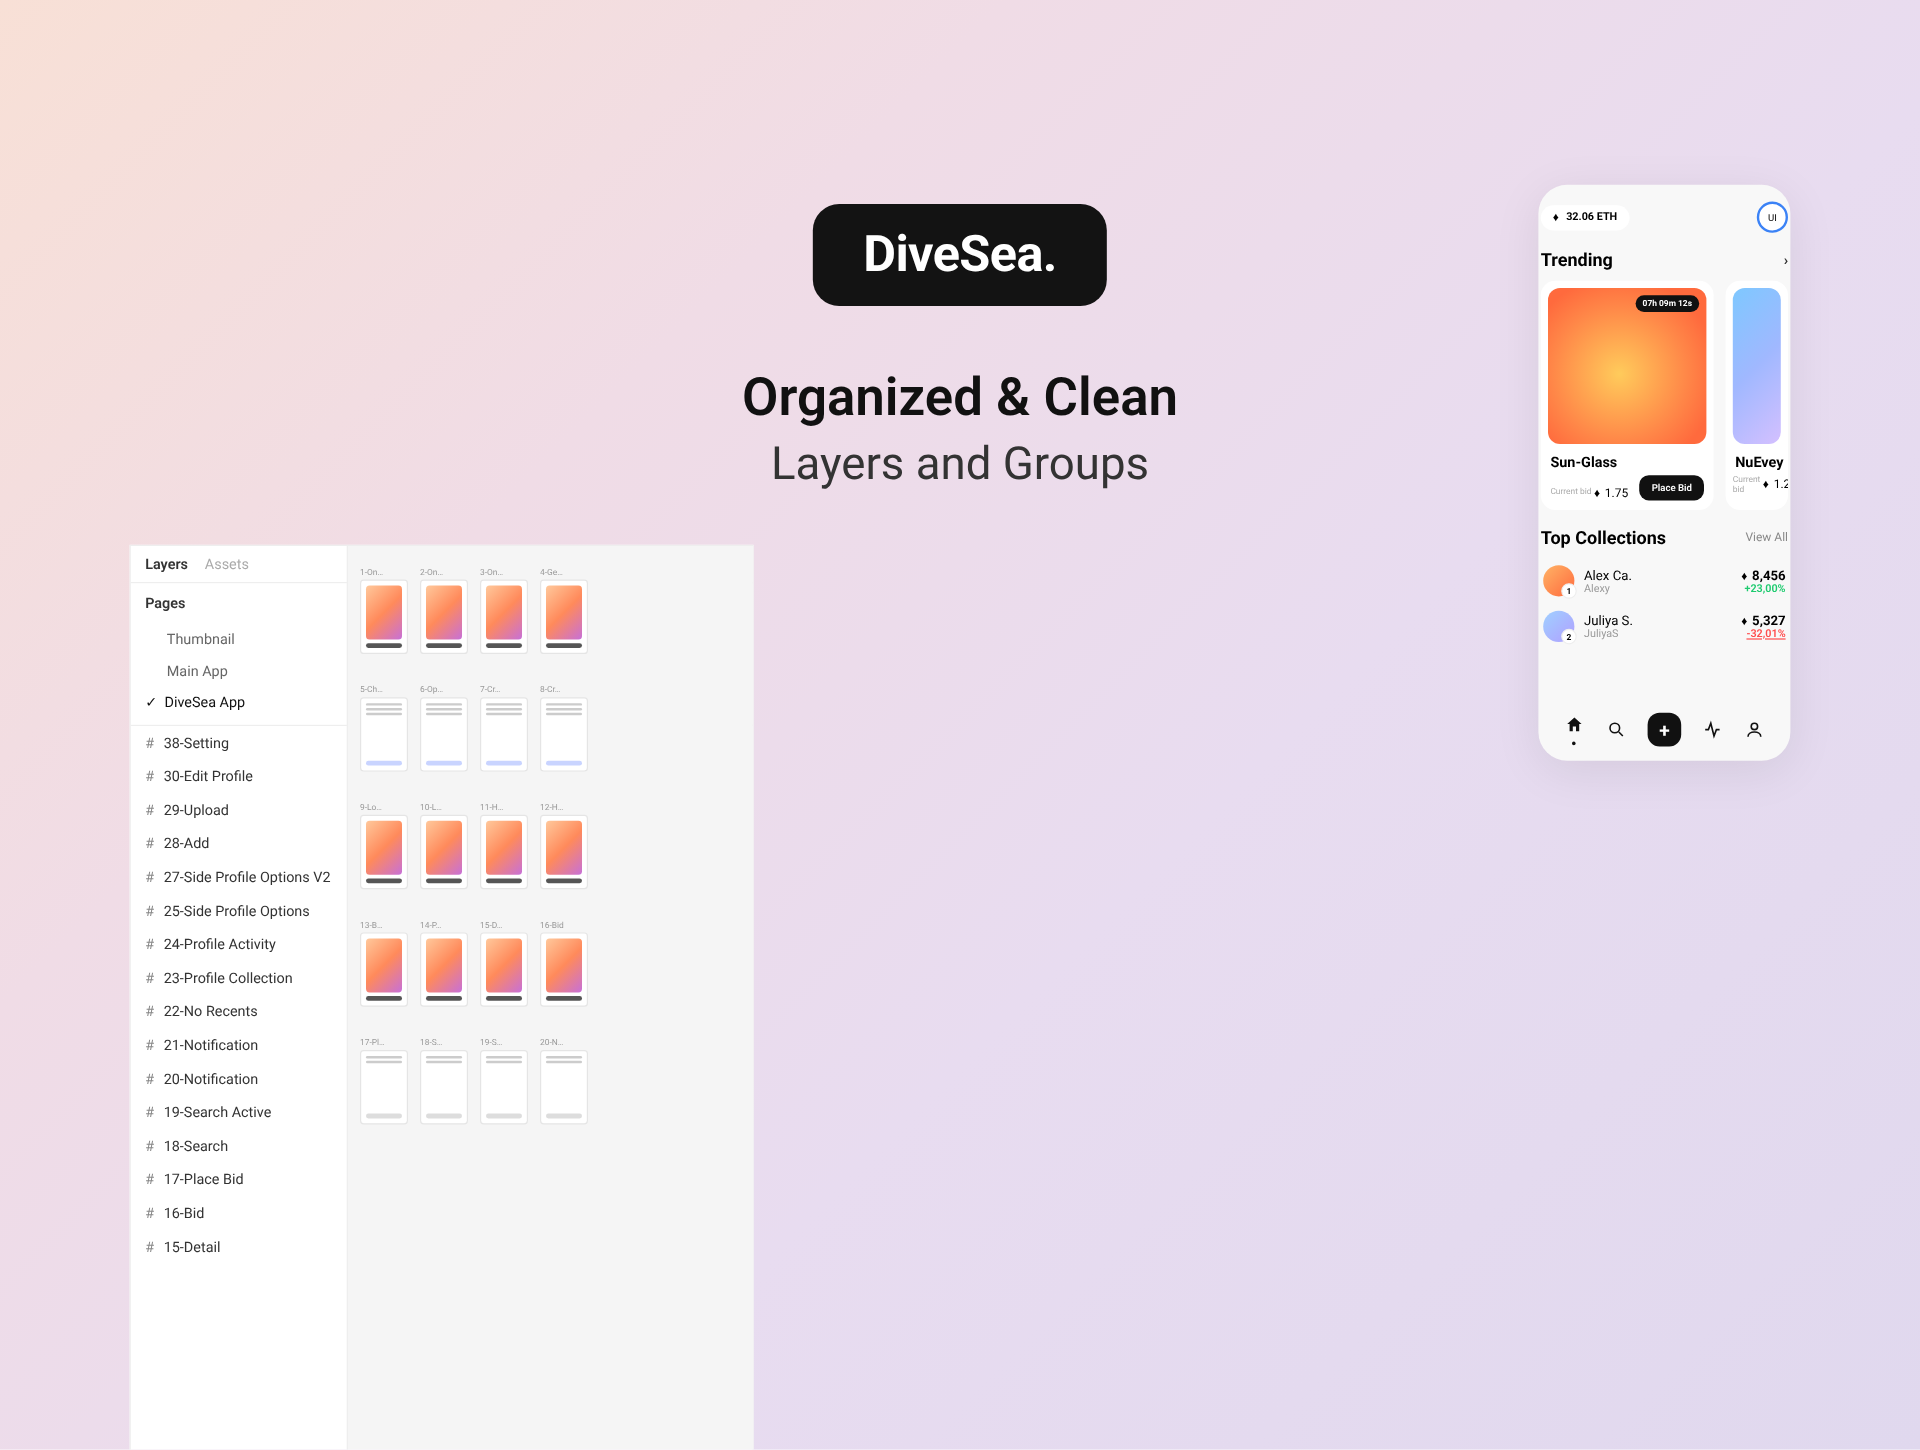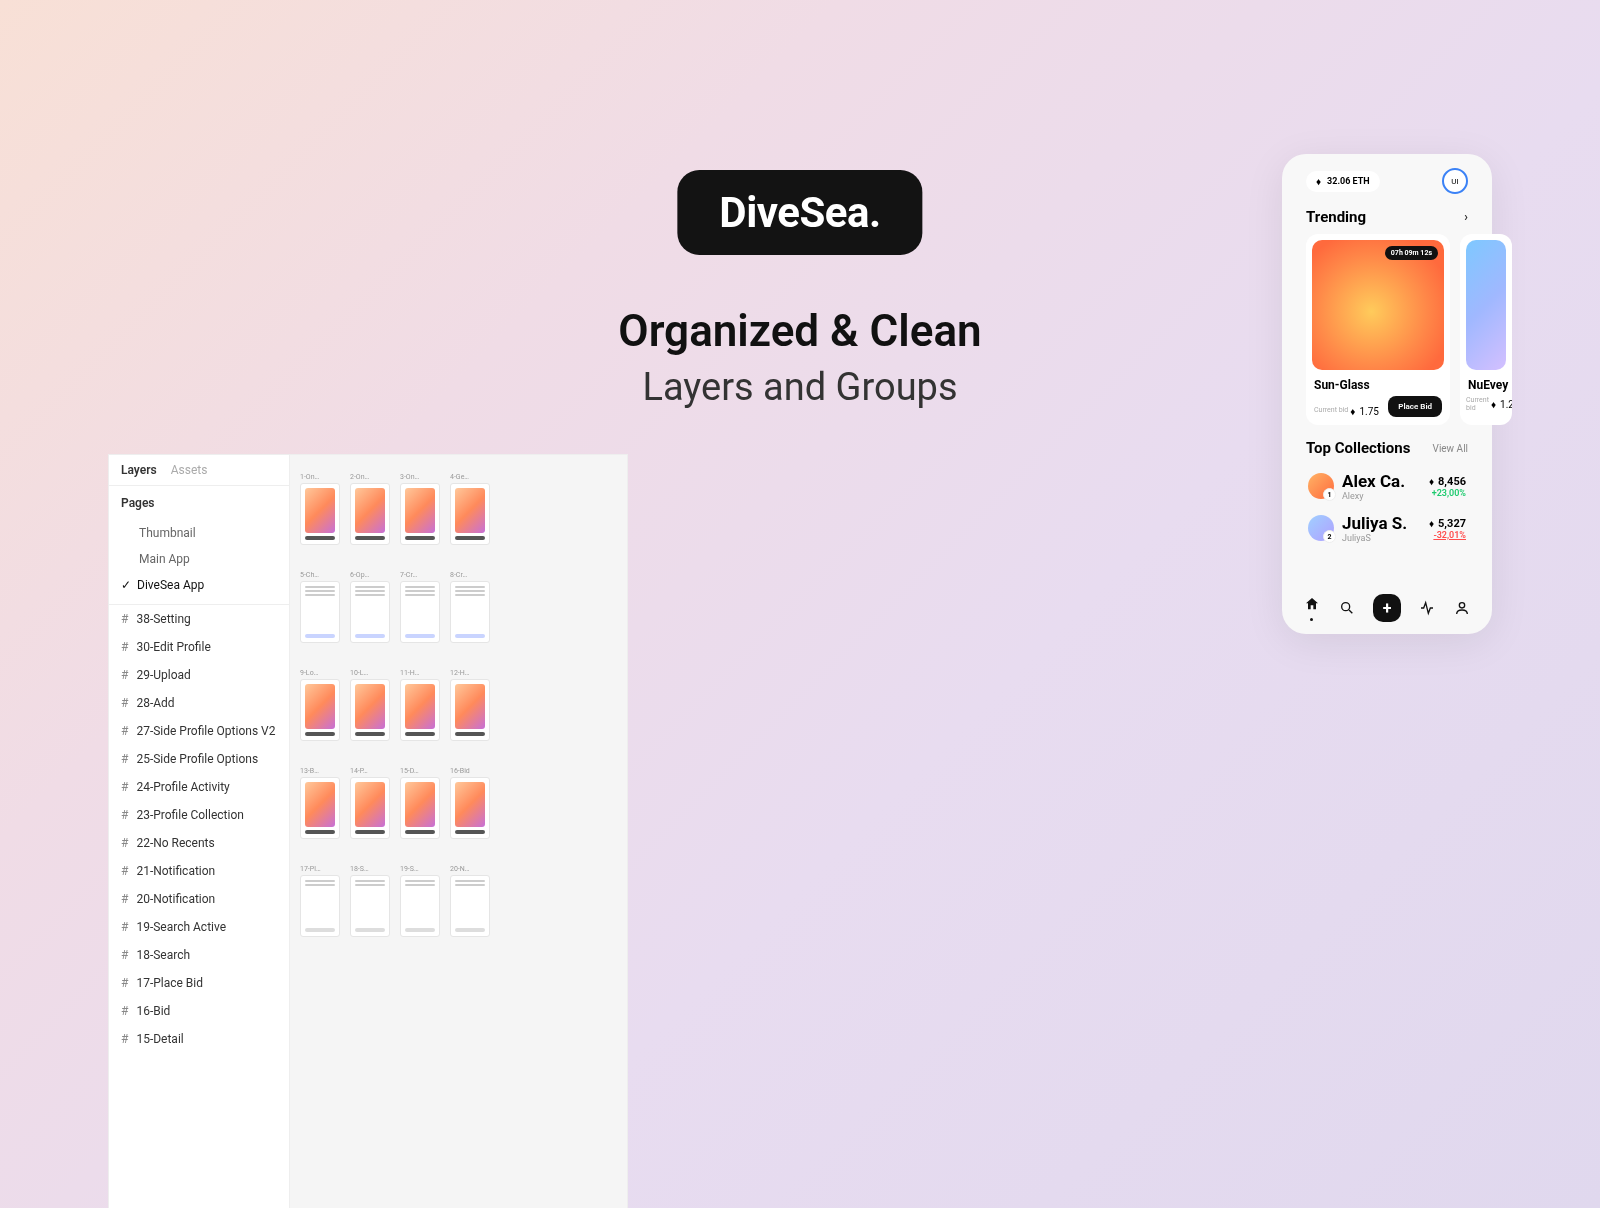--- a/index.html
+++ b/index.html
@@ -115,21 +115,21 @@
 
 
 .phone {
   position: absolute;
   top: 154px;
   right: 108px;
   width: 210px;
   height: 480px;
   background: #f8f8f8;
   border-radius: 24px;
-  padding: 14px 24px;
+  padding: 14px 2px;
   box-shadow: 0 8px 40px rgba(0,0,0,0.08);
 }
 .phone-top { display: flex; justify-content: space-between; align-items: center; margin-bottom: 14px; }
 .eth-pill {
   background: #fff;
   border-radius: 14px;
   padding: 5px 10px;
   font-size: 9px;
   font-weight: 700;
   display: flex; align-items: center; gap: 4px;
@@ -186,21 +186,21 @@
 .coll-avatar.orange { background: linear-gradient(135deg, #ffb366, #ff6a3d); }
 .coll-avatar.blue { background: linear-gradient(135deg, #a0d0ff, #b0a0ff); }
 .coll-rank {
   position: absolute; bottom: -2px; right: -2px;
   width: 13px; height: 13px; border-radius: 50%;
   background: #fff; border: 1px solid #eee;
   font-size: 7px; font-weight: 700;
   display: flex; align-items: center; justify-content: center;
 }
 .coll-info { flex: 1; }
-.coll-name { font-size: 17px; font-weight: 700; }
+.coll-name { font-size: 11px; font-weight: 400; }
 .coll-user { font-size: 9px; color: #999; }
 .coll-stats { text-align: right; }
 .coll-amount { font-size: 11px; font-weight: 700; display: flex; align-items: center; gap: 2px; justify-content: flex-end; }
 .coll-change { font-size: 9px; font-weight: 600; }
 .coll-change.up { color: #1ecb6f; }
 .coll-change.down { color: #ff4d4d; text-decoration: underline; }
 .tabbar {
   position: absolute; bottom: 12px; left: 12px; right: 12px;
   display: flex; justify-content: space-around; align-items: center;
 }

